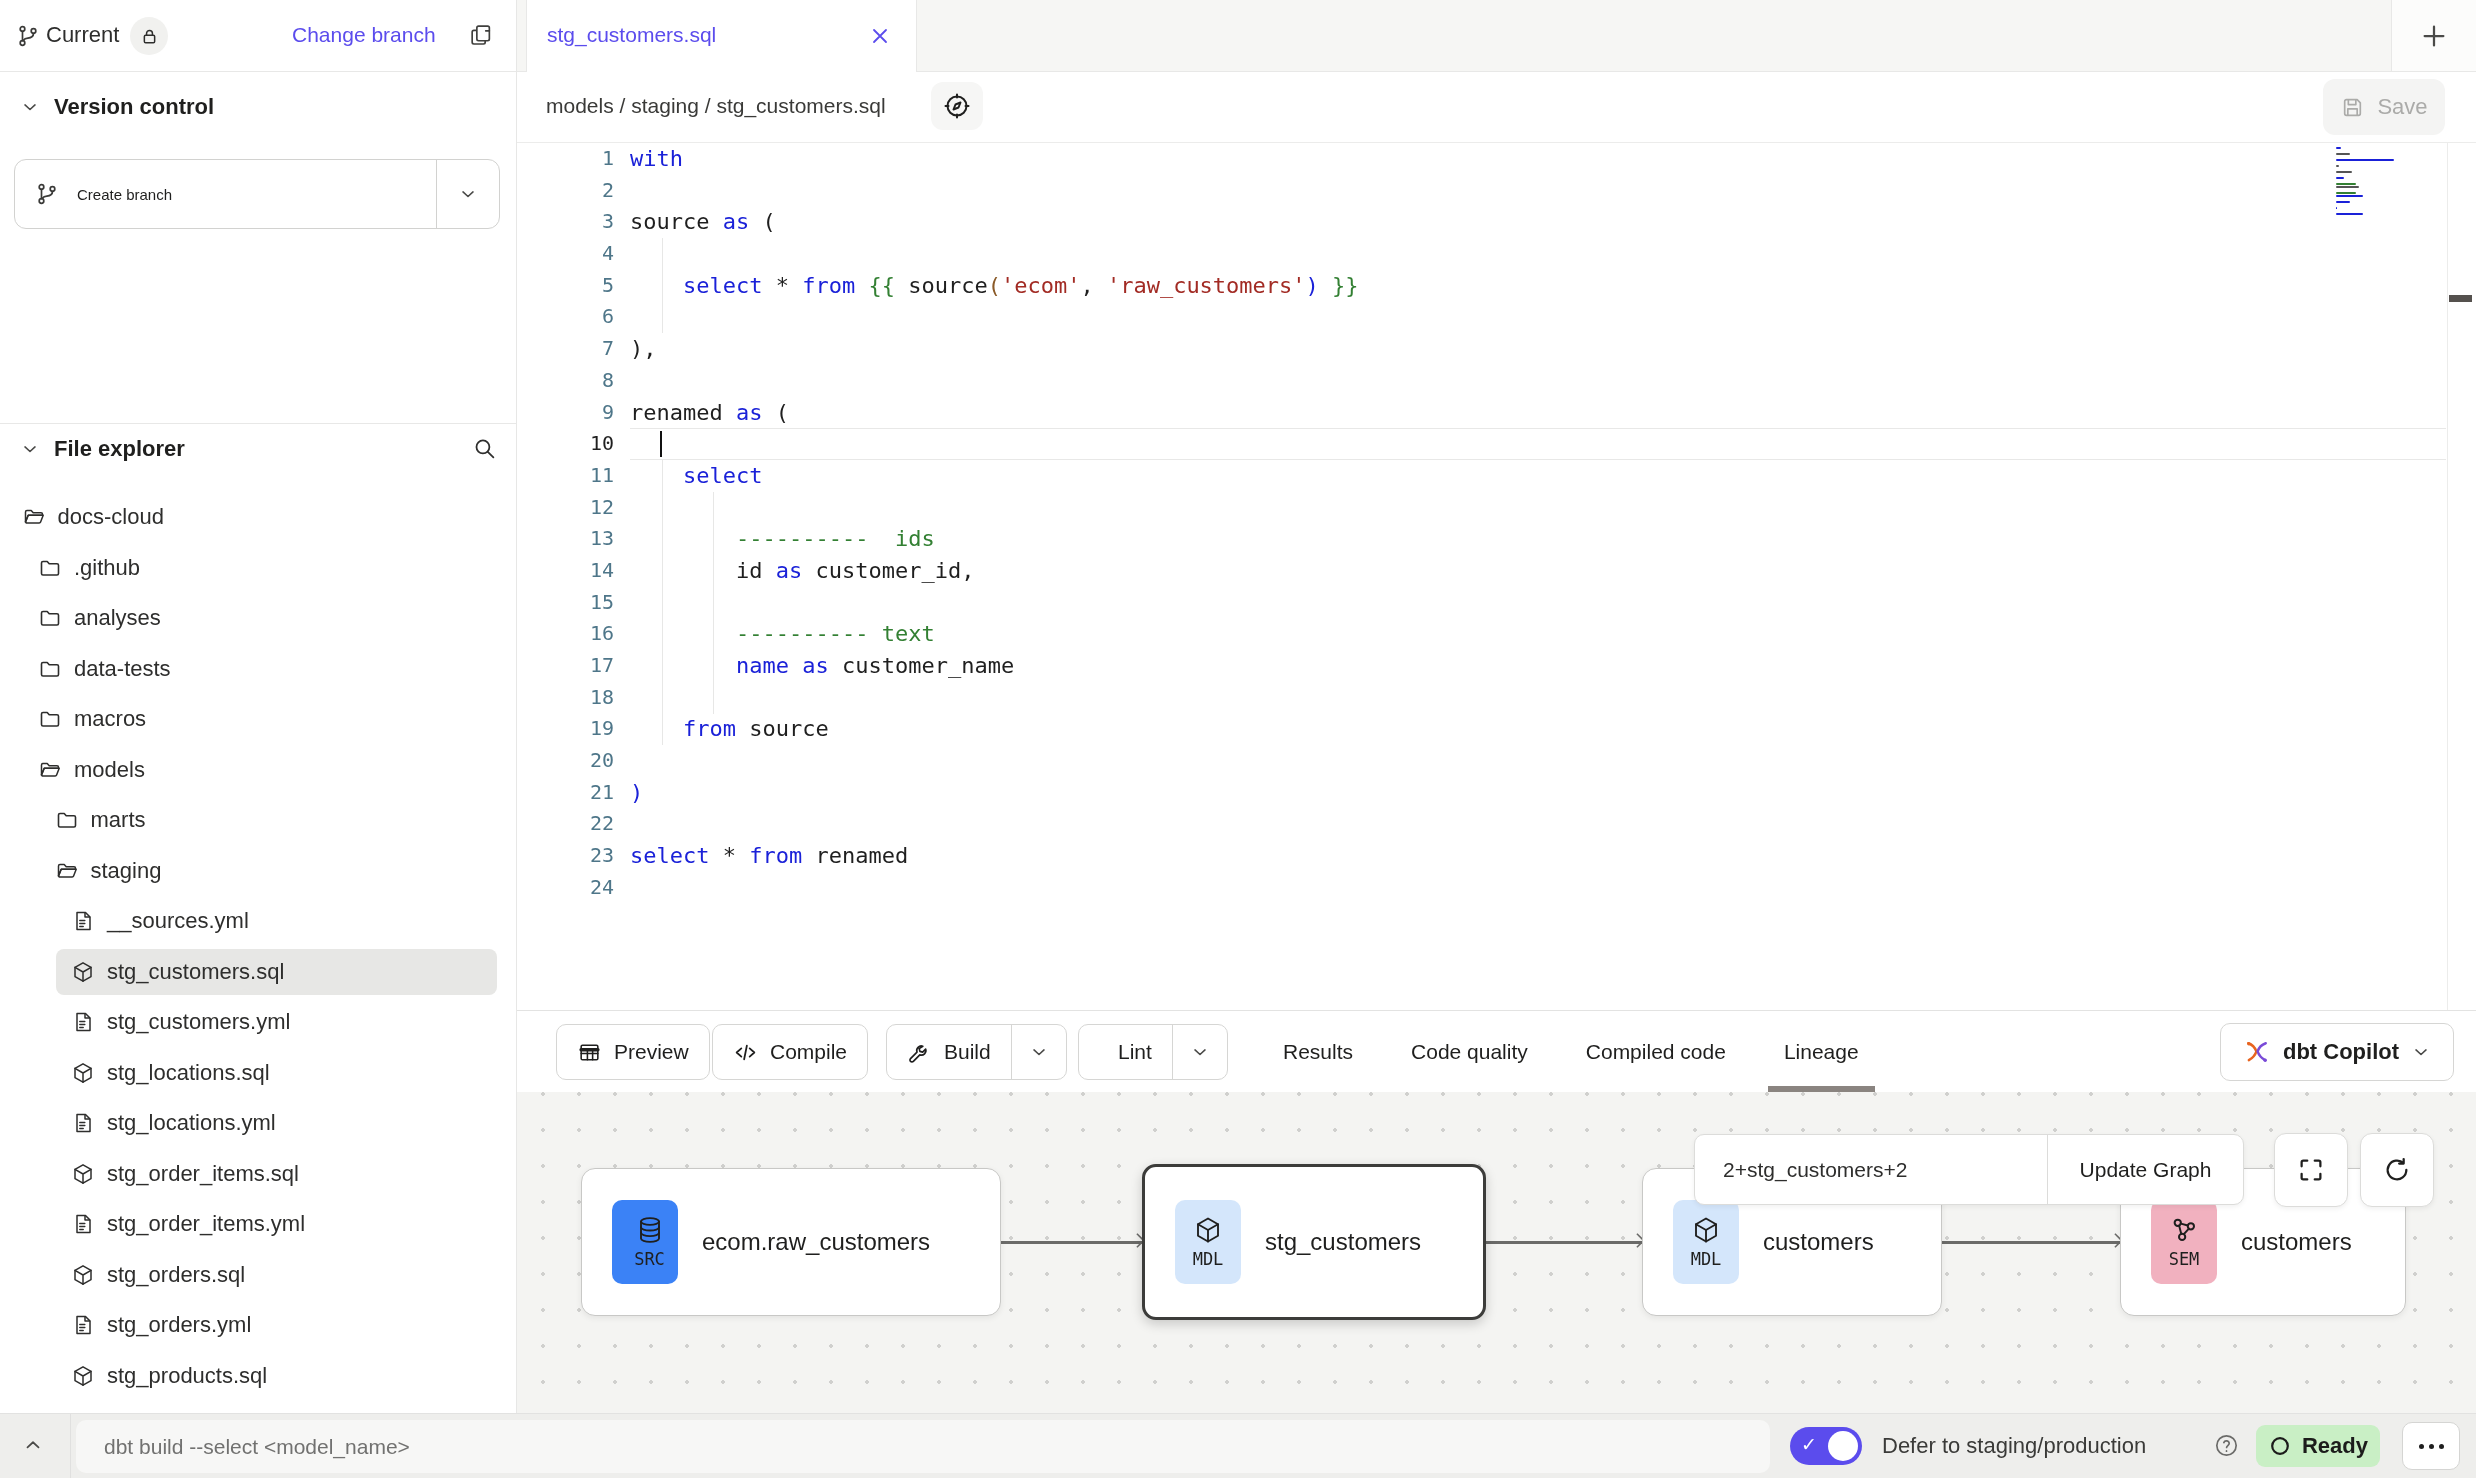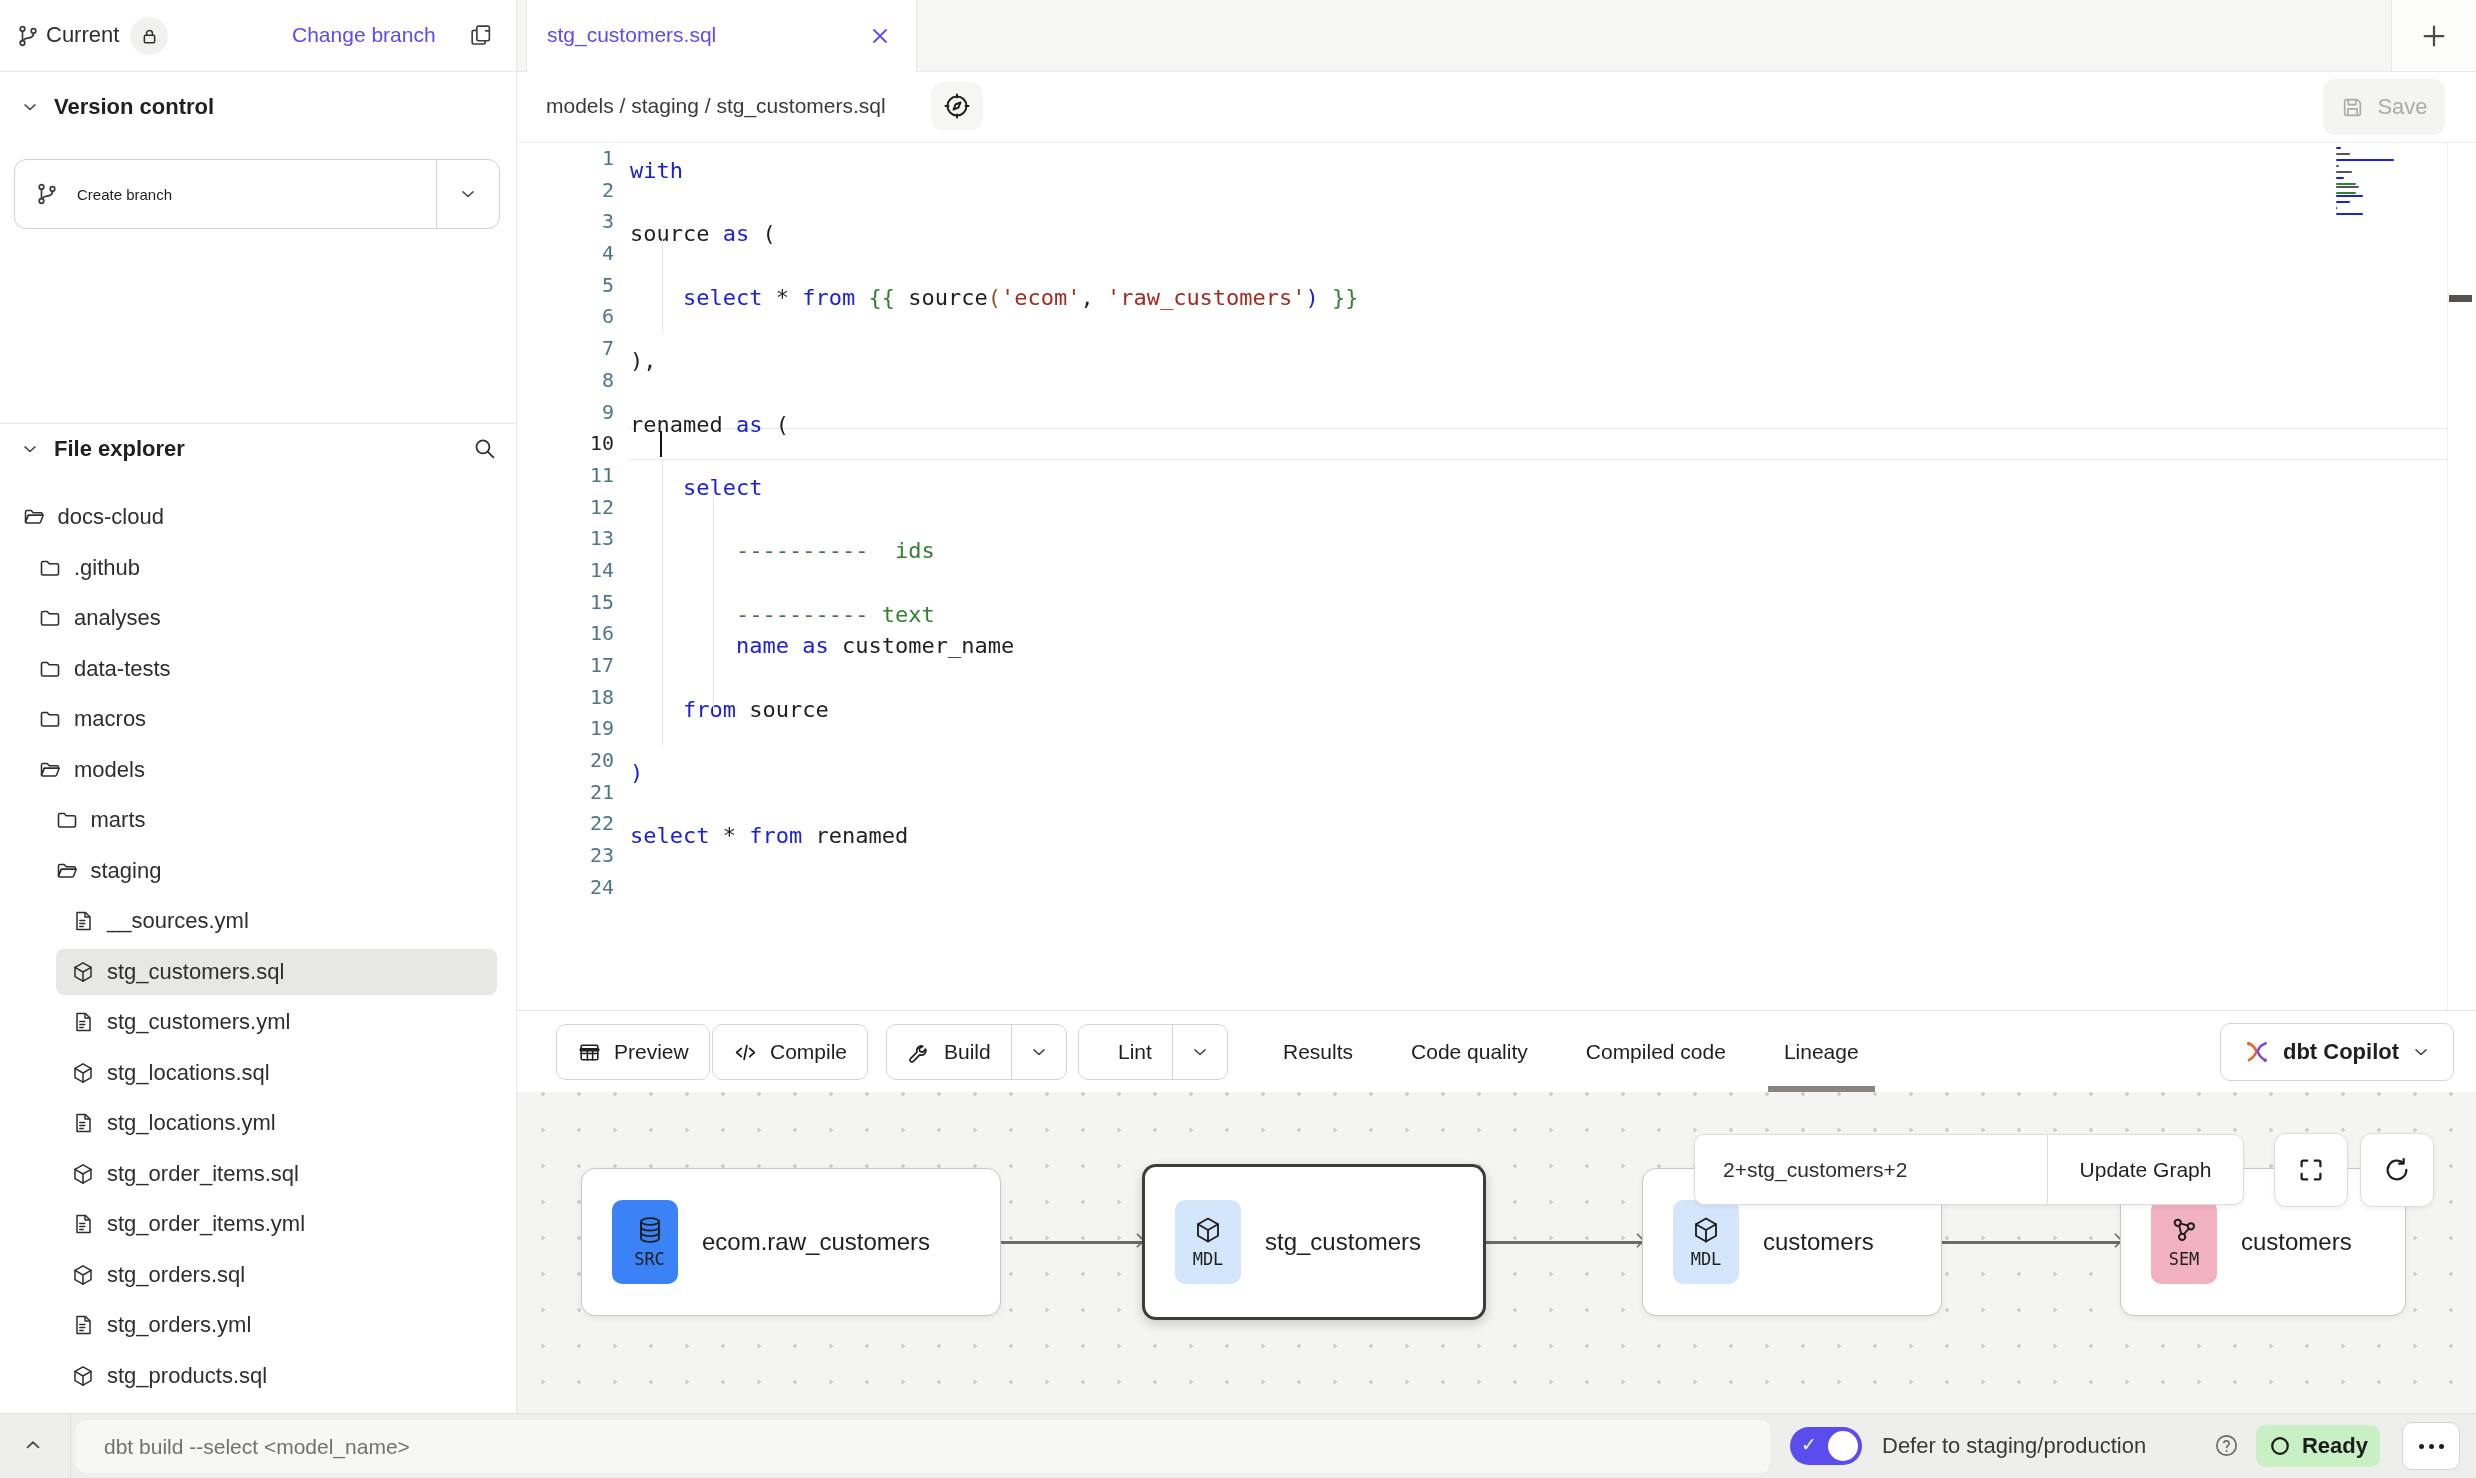--- a/index.html
+++ b/index.html
@@ -42,21 +42,21 @@
   .crumb-row { position:absolute; left:517px; top:72px; width:1959px; height:70px; background:#fff; }
   .crumb { position:absolute; left:29px; top:22px; font-size:21px; color:#3a3a38; }
   .compass-btn { position:absolute; left:414px; top:10px; width:52px; height:48px; border-radius:12px; background:#f6f6f5; display:flex; align-items:center; justify-content:center; cursor:pointer; }
   .save-btn { position:absolute; right:31px; top:7px; width:122px; height:56px; background:#f4f4f3; border-radius:12px; display:flex; align-items:center; justify-content:center; gap:12px; font-size:22px; font-weight:500; color:#ababa9; cursor:default; }
 
   
   .editor { position:absolute; left:517px; top:142px; width:1959px; height:868px; background:#fff; border-top:1px solid #ececeb; }
   .gutter { position:absolute; left:0; top:0; width:113px; }
   .gutter div { height:31.7px; line-height:31.7px; text-align:right; padding-right:16px; font-family:"DejaVu Sans Mono", monospace; font-size:20px; color:#4e7689; }
   .gutter div.active { color:#1f1f1f; }
-  .code { position:absolute; left:113px; top:0; right:30px;margin-top:12px; }
+  .code { position:absolute; left:113px; top:0; right:30px; }
   .code div.cl { height:31.7px; line-height:31.7px; white-space:pre; font-family:"DejaVu Sans Mono", monospace; font-size:22px; color:#1f1f1f; }
   .tk-k { color:#1a21d8; } .tk-t { color:#1f1f1f; } .tk-c { color:#338033; }
   .tk-b { color:#338033; } .tk-s { color:#a22b24; } .tk-o { color:#8a5a28; }
   .active-line { position:absolute; left:113px; top:285.3px; width:1816px; height:31.7px; border-top:1px solid #e8e8e7; border-bottom:1px solid #e8e8e7; }
   .cursor { position:absolute; left:143px; top:288px; width:2px; height:26px; background:#111; }
   .iguide { position:absolute; width:1px; background:#e7e7e6; }
   .minimap { position:absolute; right:78px; top:4px; width:62px; }
   .minimap div { height:2px; margin-bottom:1px; border-radius:1px; }
   .scroll-track { position:absolute; right:28px; top:0; height:868px; width:1px; background:#ececeb; }
   .scroll-marker { position:absolute; right:4px; top:152px; width:23px; height:7px; background:#55514e; }
@@ -427,20 +427,21 @@
         <div class="cl"></div>
         <div class="cl"><span class="tk-t">    </span><span class="tk-k">select</span><span class="tk-t"> * </span><span class="tk-k">from</span><span class="tk-t"> </span><span class="tk-b">{{</span><span class="tk-t"> source</span><span class="tk-o">(</span><span class="tk-s">'ecom'</span><span class="tk-t">, </span><span class="tk-s">'raw_customers'</span><span class="tk-k">)</span><span class="tk-t"> </span><span class="tk-b">}}</span></div>
         <div class="cl"></div>
         <div class="cl"><span class="tk-t">),</span></div>
         <div class="cl"></div>
         <div class="cl"><span class="tk-t">renamed </span><span class="tk-k">as</span><span class="tk-t"> (</span></div>
         <div class="cl"></div>
         <div class="cl"><span class="tk-t">    </span><span class="tk-k">select</span></div>
         <div class="cl"></div>
         <div class="cl"><span class="tk-t">        </span><span class="tk-c">----------  ids</span></div>
+        <div class="cl"><span class="tk-t">        id </span><span class="tk-k">as</span><span class="tk-t"> customer_id,</span></div>
         <div class="cl"></div>
         <div class="cl"><span class="tk-t">        </span><span class="tk-c">---------- text</span></div>
         <div class="cl"><span class="tk-t">        </span><span class="tk-k">name</span><span class="tk-t"> </span><span class="tk-k">as</span><span class="tk-t"> customer_name</span></div>
         <div class="cl"></div>
         <div class="cl"><span class="tk-t">    </span><span class="tk-k">from</span><span class="tk-t"> source</span></div>
         <div class="cl"></div>
         <div class="cl"><span class="tk-k">)</span></div>
         <div class="cl"></div>
         <div class="cl"><span class="tk-k">select</span><span class="tk-t"> * </span><span class="tk-k">from</span><span class="tk-t"> renamed</span></div>
         <div class="cl"></div>

